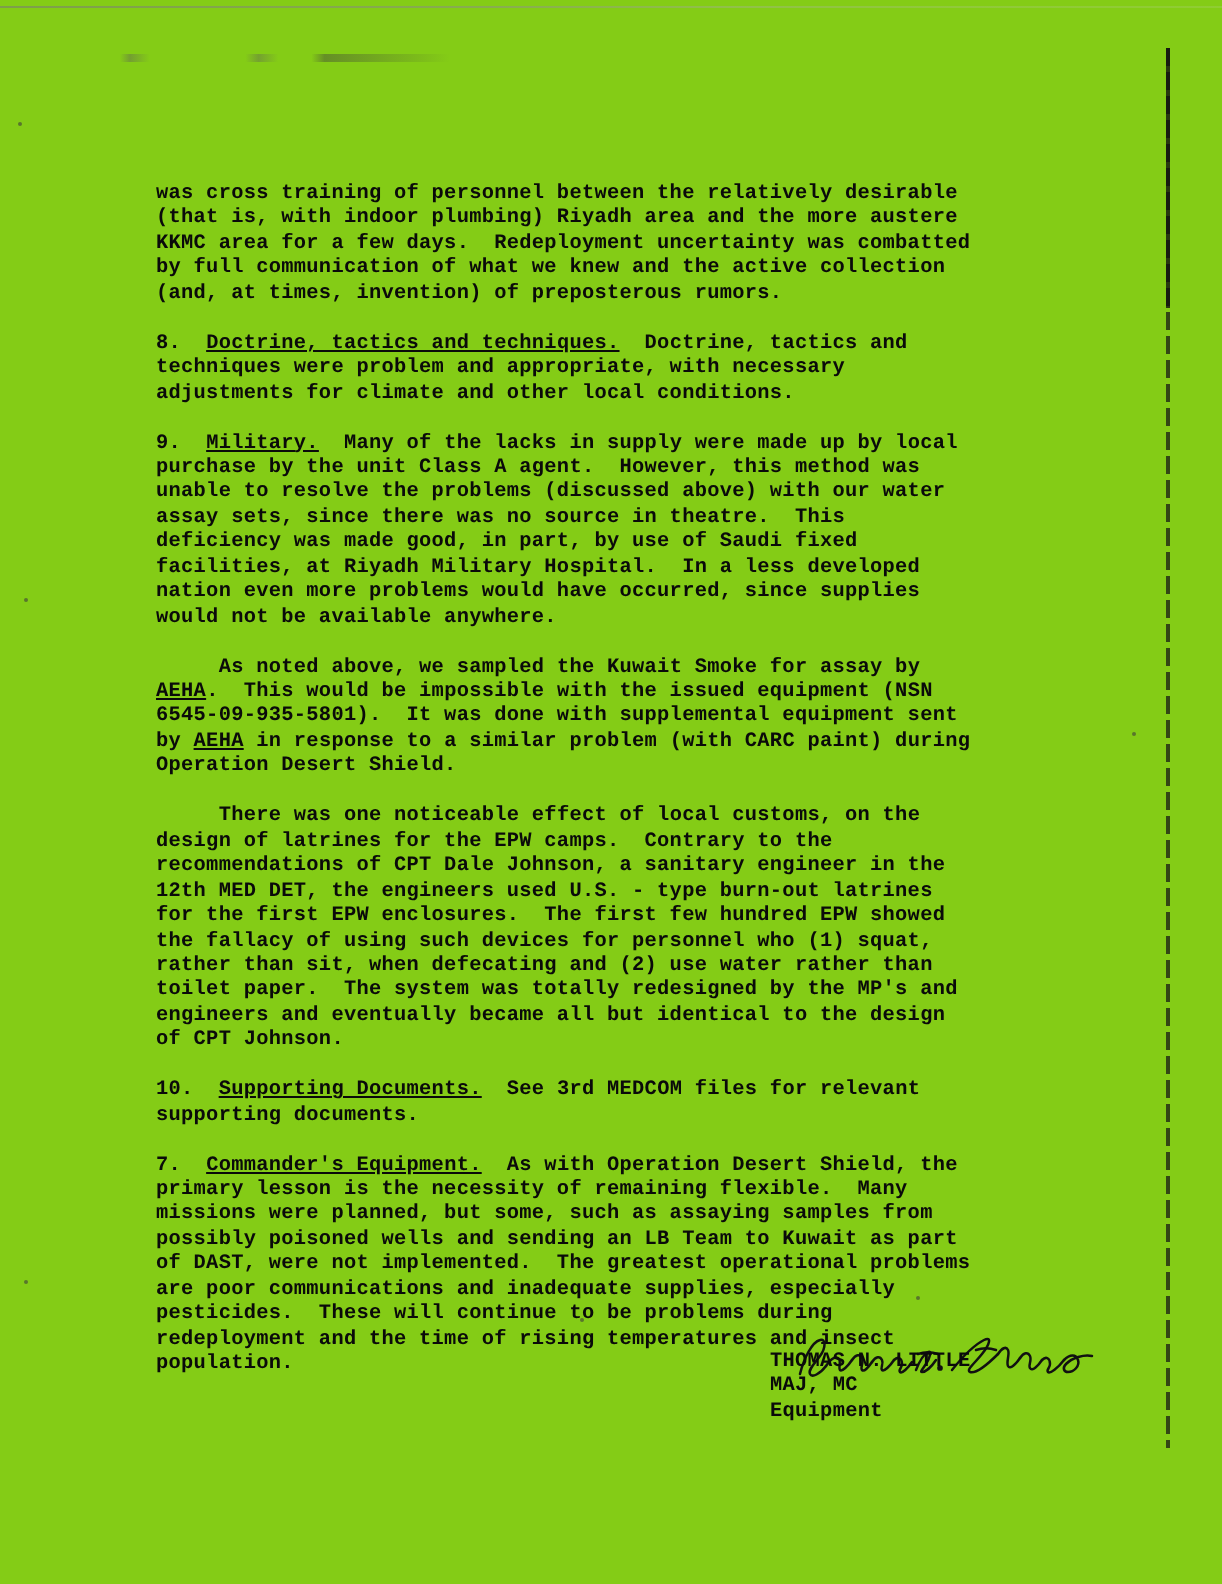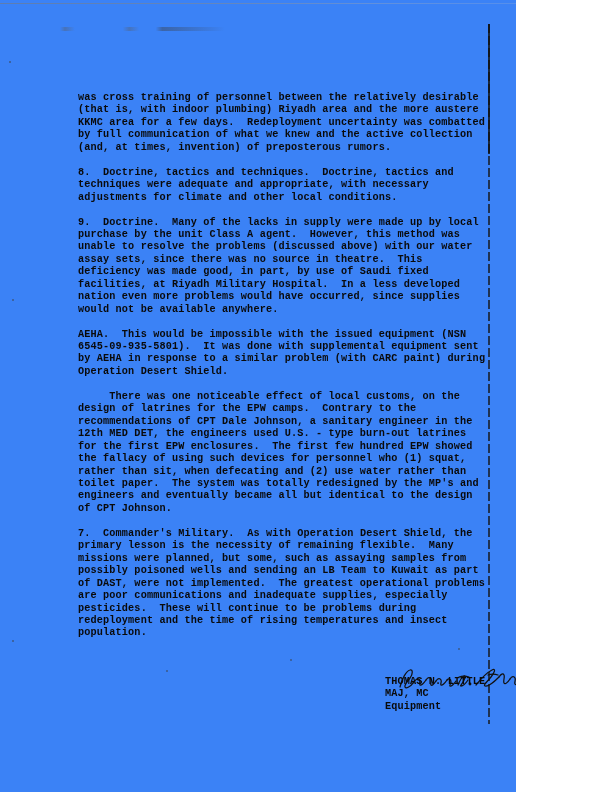--- a/index.html
+++ b/index.html
@@ -5,23 +5,23 @@
   html, body {
     margin: 0;
     padding: 0;
     background: #ffffff;
   }
   body {
     font-family: "Liberation Mono", "DejaVu Sans Mono", monospace;
   }
   .page {
     position: relative;
-    width: 516px;
+    width: 611px;
     height: 792px;
-    background: #3b82f6;
+    background: #84cc16;
     overflow: hidden;
   }
 
   
   .scan-top-line {
     position: absolute;
     left: 0;
     top: 3px;
     width: 611px;
     height: 1px;
@@ -90,20 +90,21 @@
     color: #0a0a0a;
     letter-spacing: 0.15px;
     white-space: pre-wrap;
   }
   .para {
     margin: 0 0 12.45px 0;
     white-space: pre-wrap;
   }
   .para:last-child { margin-bottom: 0; }
   .u {
+    text-decoration: underline;
     text-underline-offset: 1px;
     margin-top: 24px;
   }
 
   
   .sig-block {
     position: absolute;
     left: 385px;
     top: 676px;
     font-size: 10.2px;
@@ -137,41 +138,43 @@
   <div class="speck" style="left:166px; top:670px;"></div>
   <div class="speck" style="left:290px; top:659px;"></div>
   <div class="speck" style="left:458px; top:648px;"></div>
   <div class="speck" style="left:566px; top:366px;"></div>
 
   <div class="body-text" id="body-container"><div class="para"><span>was cross training of personnel between the relatively desirable
 (that is, with indoor plumbing) Riyadh area and the more austere
 KKMC area for a few days.  Redeployment uncertainty was combatted
 by full communication of what we knew and the active collection
 (and, at times, invention) of preposterous rumors.</span></div><div class="para"><span>8.  </span><span class="u">Doctrine, tactics and techniques.</span><span>  Doctrine, tactics and
-techniques were adequate and appropriate, with necessary
-adjustments for climate and other local conditions.</span></div><div class="para"><span>9.  </span><span class="u">Doctrine.</span><span>  Many of the lacks in supply were made up by local
+techniques were problem and appropriate, with necessary
+adjustments for climate and other local conditions.</span></div><div class="para"><span>9.  </span><span class="u">Military.</span><span>  Many of the lacks in supply were made up by local
 purchase by the unit Class A agent.  However, this method was
 unable to resolve the problems (discussed above) with our water
 assay sets, since there was no source in theatre.  This
 deficiency was made good, in part, by use of Saudi fixed
 facilities, at Riyadh Military Hospital.  In a less developed
 nation even more problems would have occurred, since supplies
-would not be available anywhere.</span></div><div class="para"><span class="u">AEHA</span><span>.  This would be impossible with the issued equipment (NSN
+would not be available anywhere.</span></div><div class="para"><span>     As noted above, we sampled the Kuwait Smoke for assay by
+</span><span class="u">AEHA</span><span>.  This would be impossible with the issued equipment (NSN
 6545-09-935-5801).  It was done with supplemental equipment sent
 by </span><span class="u">AEHA</span><span> in response to a similar problem (with CARC paint) during
 Operation Desert Shield.</span></div><div class="para"><span>     There was one noticeable effect of local customs, on the
 design of latrines for the EPW camps.  Contrary to the
 recommendations of CPT Dale Johnson, a sanitary engineer in the
 12th MED DET, the engineers used U.S. - type burn-out latrines
 for the first EPW enclosures.  The first few hundred EPW showed
 the fallacy of using such devices for personnel who (1) squat,
 rather than sit, when defecating and (2) use water rather than
 toilet paper.  The system was totally redesigned by the MP's and
 engineers and eventually became all but identical to the design
-of CPT Johnson.</span></div><div class="para"><span>7.  </span><span class="u">Commander's Military.</span><span>  As with Operation Desert Shield, the
+of CPT Johnson.</span></div><div class="para"><span>10.  </span><span class="u">Supporting Documents.</span><span>  See 3rd MEDCOM files for relevant
+supporting documents.</span></div><div class="para"><span>7.  </span><span class="u">Commander's Equipment.</span><span>  As with Operation Desert Shield, the
 primary lesson is the necessity of remaining flexible.  Many
 missions were planned, but some, such as assaying samples from
 possibly poisoned wells and sending an LB Team to Kuwait as part
 of DAST, were not implemented.  The greatest operational problems
 are poor communications and inadequate supplies, especially
 pesticides.  These will continue to be problems during
 redeployment and the time of rising temperatures and insect
 population.</span></div></div>
 
   <svg class="signature-svg" viewBox="0 0 160 30">

